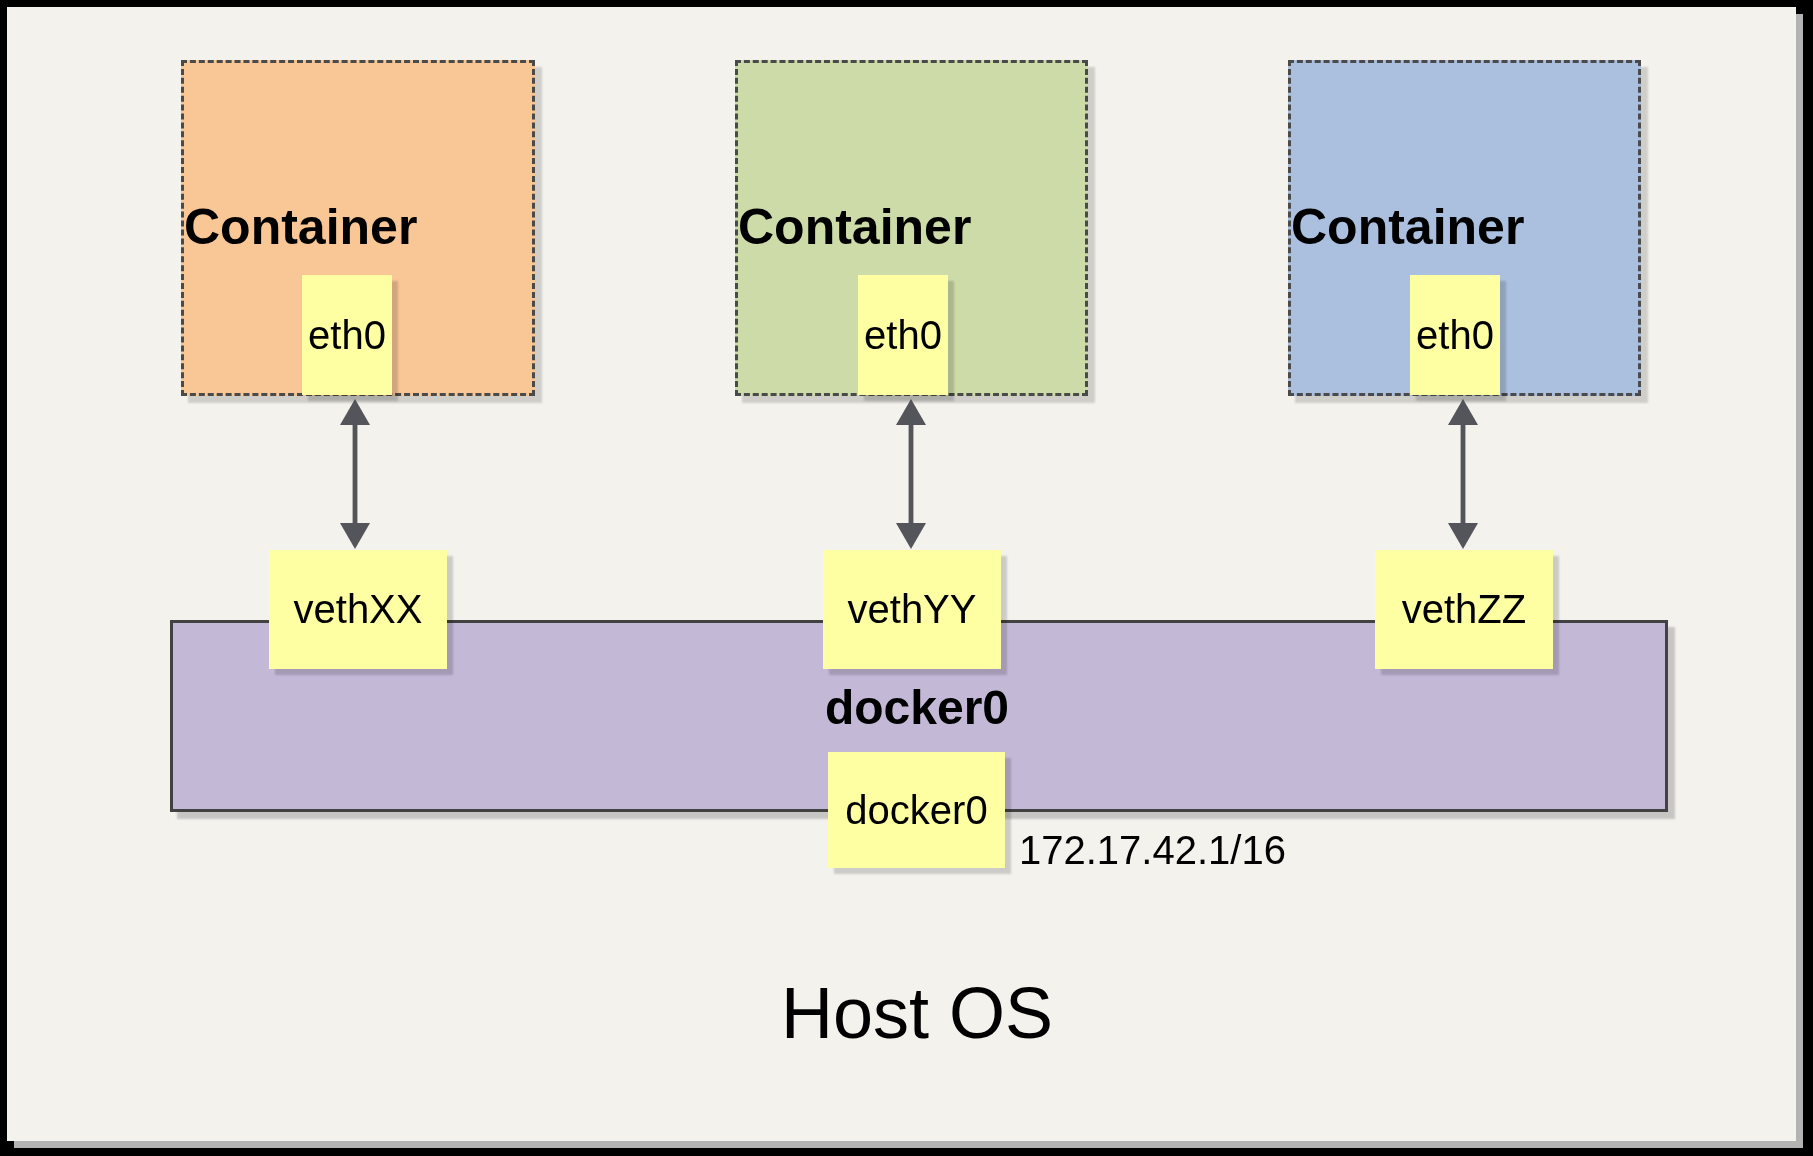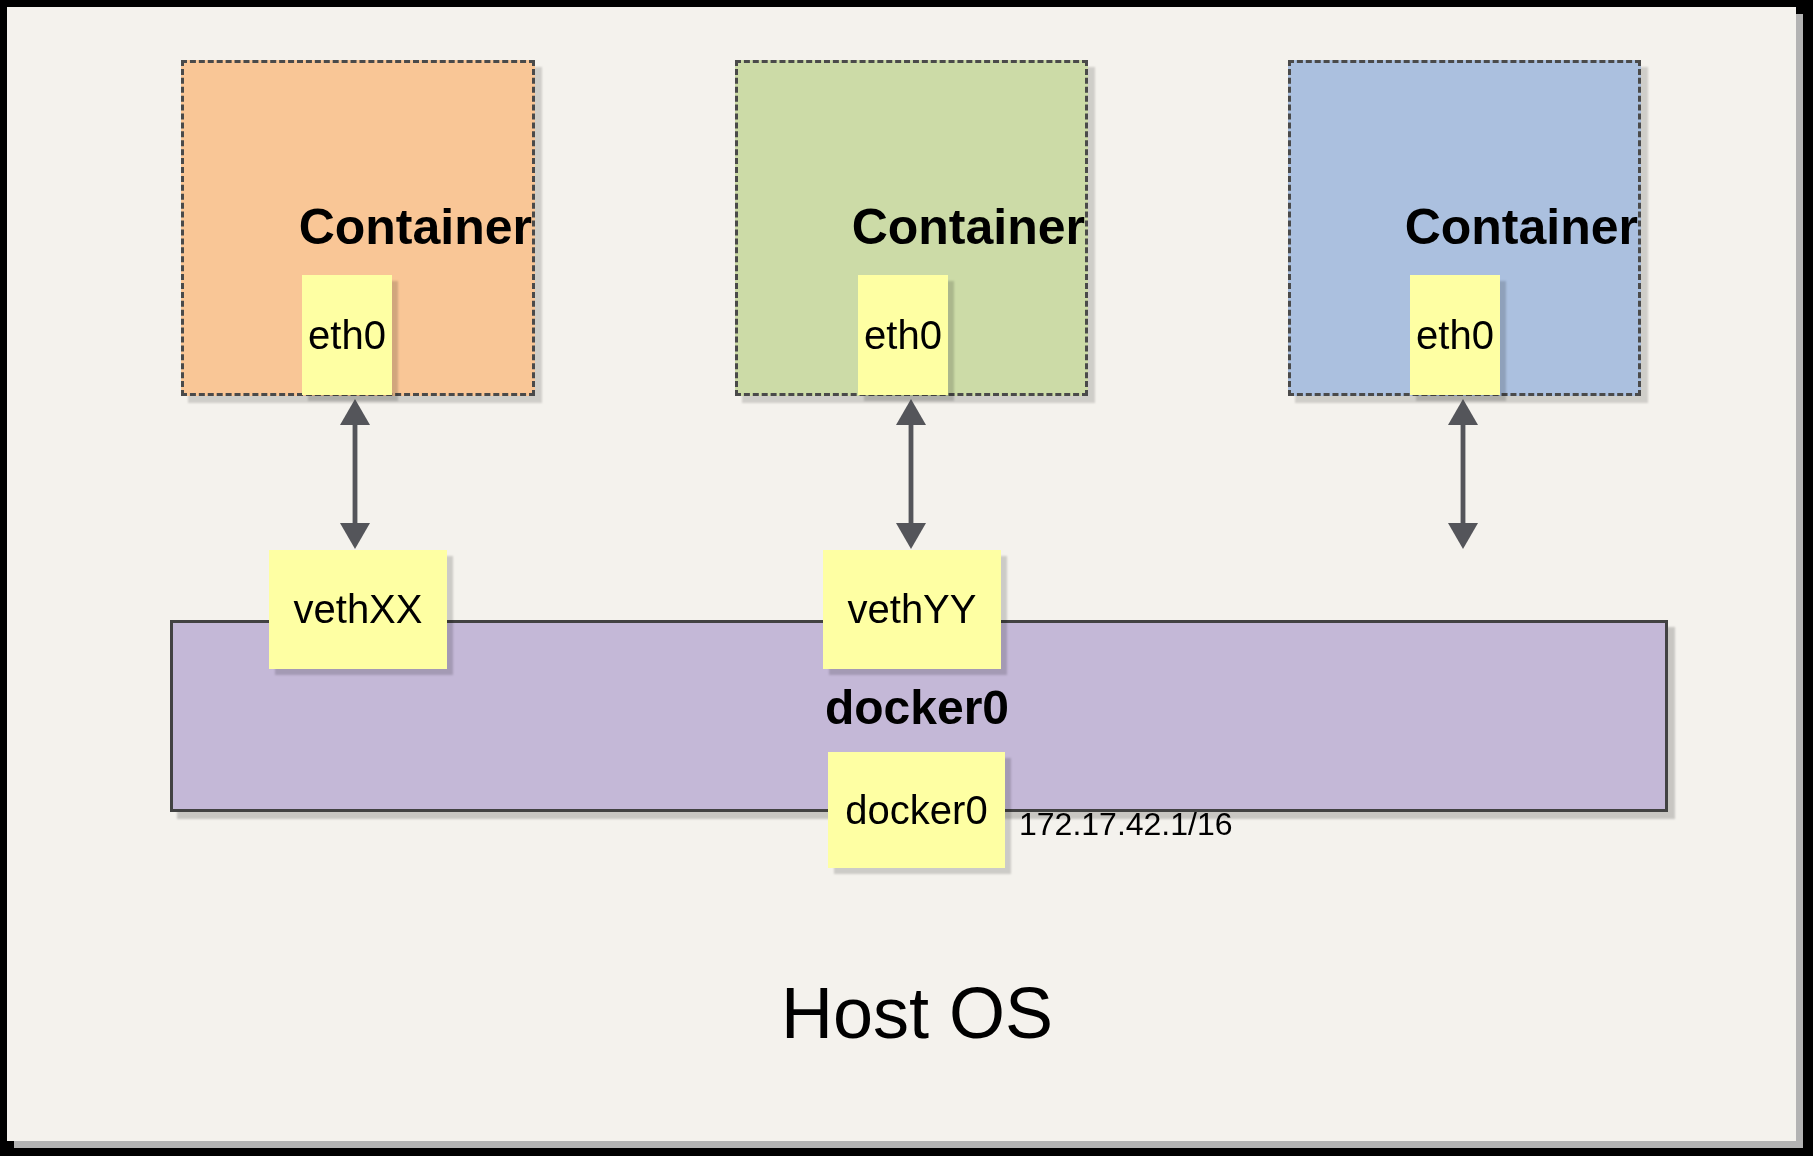--- a/index.html
+++ b/index.html
@@ -27,21 +27,21 @@
     top: 53px;
     height: 336px;
     border: 3px dashed #4A4A4A;
     box-sizing: border-box;
     box-shadow: 7px 7px 2px rgba(0,0,0,0.15);
   }
   .container-box .container-title {
     position: absolute;
     left: 0; right: 0;
     top: 138px;
-    text-align: right;
+    text-align: left;
     font-size: 50px;
     font-weight: bold;
     line-height: 52px;
   }
   .note {
     position: absolute;
     background: #FEFFA3;
     box-shadow: 6px 6px 2px rgba(0,0,0,0.16);
     display: flex;
     align-items: center;
@@ -75,22 +75,22 @@
     left: 760px; top: 676px;
     width: 300px;
     text-align: center;
     font-size: 48px;
     font-weight: bold;
     line-height: 50px;
     z-index: 3;
   }
   #bridge-ip {
     position: absolute;
-    left: 1012px; top: 794px;
-    font-size: 32px;
+    left: 1012px; top: 820px;
+    font-size: 40px;
     line-height: 46px;
     z-index: 3;
   }
   #host-os-label {
     position: absolute;
     left: 20px; top: 956px;
     width: 1780px;
     text-align: center;
     font-size: 72px;
     line-height: 100px;
@@ -139,19 +139,20 @@
         <rect x="13.6" y="20" width="4.8" height="110" fill="currentColor"></rect>
         <polygon points="16,150 31,124 1,124" fill="currentColor"></polygon>
       </svg>
     </div>
 
     <div id="bridge-bar" style="background-color: rgb(196, 184, 215);"></div>
     <div id="bridge-label">docker0</div>
 
     <div class="note veth-note" style="left:262px;">vethXX</div>
     <div class="note veth-note" style="left:816px;">vethYY</div>
+    <div class="note veth-note" style="left:1368px;">vethZZ</div>
 
     <div class="note bridge-note">docker0</div>
     <div id="bridge-ip">172.17.42.1/16</div>
 
     <div id="host-os-label">Host OS</div>
   </div>
 </div>
 
 </body></html>

